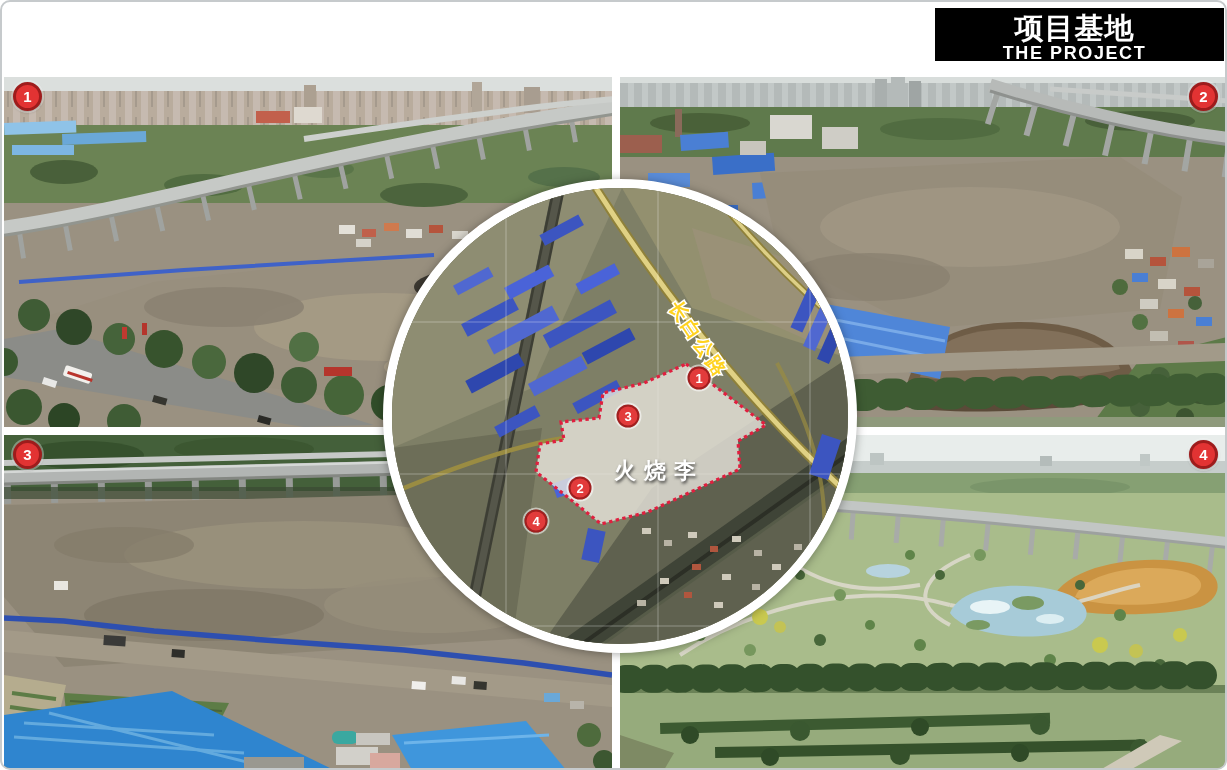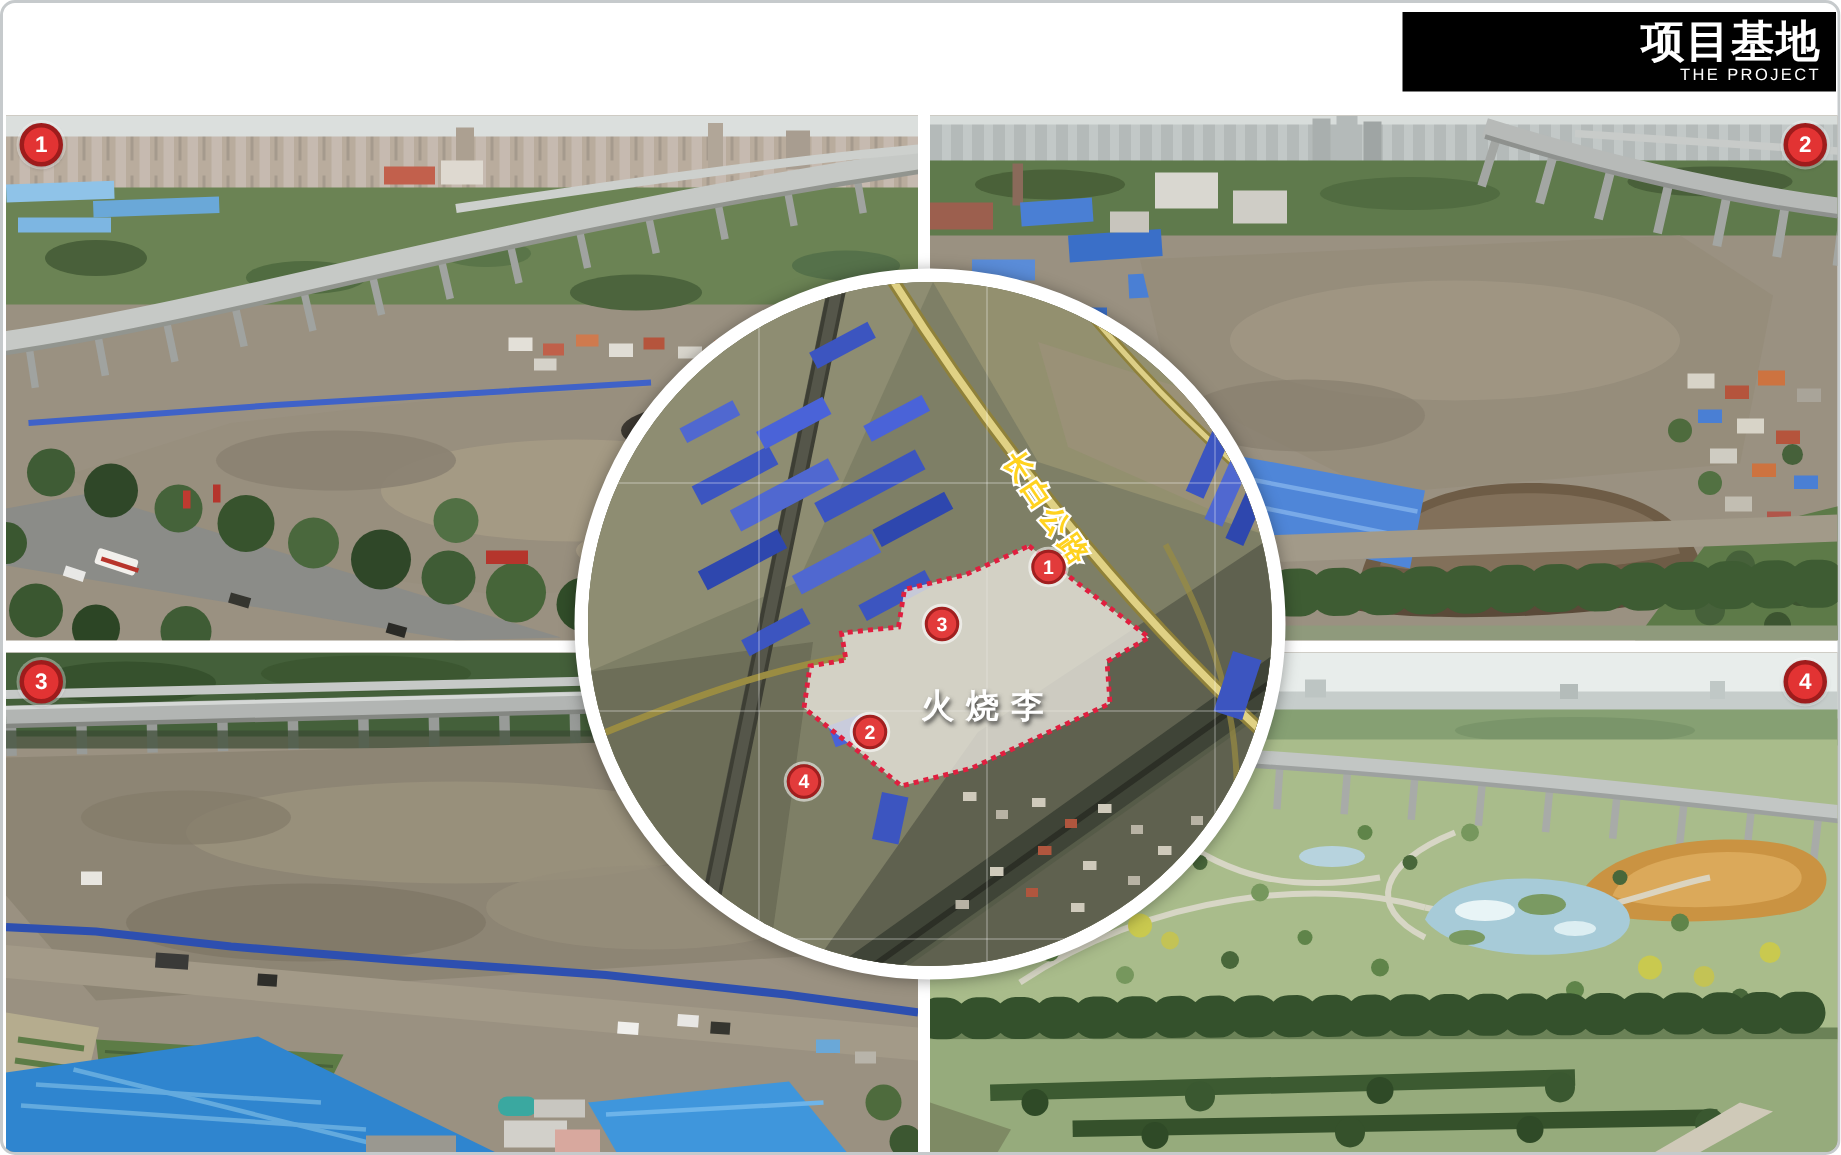--- a/index.html
+++ b/index.html
@@ -1,22 +1,22 @@
 <!DOCTYPE html>
 <html><head>
 <meta charset="utf-8">
 <style>
   html,body{margin:0;padding:0;background:#ffffff;font-family:"Liberation Sans","DejaVu Sans",sans-serif;}
   .slide{position:relative;width:1227px;height:770px;background:#fff;border:2px solid #c6cacc;
          border-radius:10px;overflow:hidden;box-sizing:border-box;}
   
   .title-block{position:absolute;left:933px;top:6px;width:289px;height:53px;background:#000;
-               color:#fff;text-align:right;padding:4px 10px 0 0;box-sizing:border-box;}
+               color:#fff;text-align:center;padding:4px 10px 0 0;box-sizing:border-box;}
   .title-cn{font-size:29px;font-weight:bold;letter-spacing:1px;line-height:1.12;}
-  .title-en{font-size:11px;font-weight:normal;letter-spacing:1.6px;line-height:1.1;}
+  .title-en{font-size:18px;font-weight:bold;letter-spacing:1.6px;line-height:1.1;}
   
   .photo{position:absolute;overflow:hidden;background:#9a9181;}
   #photo1{left:2px;top:75px;width:608px;height:350px;}
   #photo2{left:618px;top:75px;width:607px;height:350px;}
   #photo3{left:2px;top:433px;width:608px;height:335px;}
   #photo4{left:618px;top:433px;width:607px;height:335px;}
   .photo svg{position:absolute;left:0;top:0;}
   
   .badge{position:absolute;width:23px;height:23px;border-radius:50%;background:#e23333;
          border:3px solid #9e1c1c;color:#fff;font-size:15px;font-weight:bold;line-height:23px;

